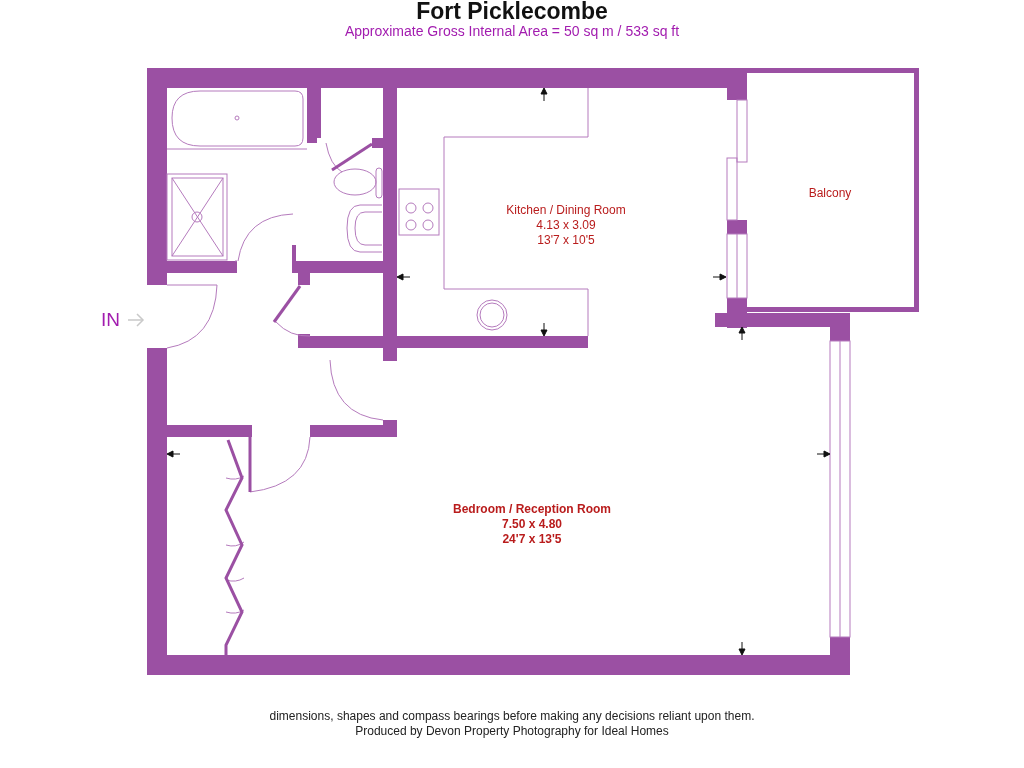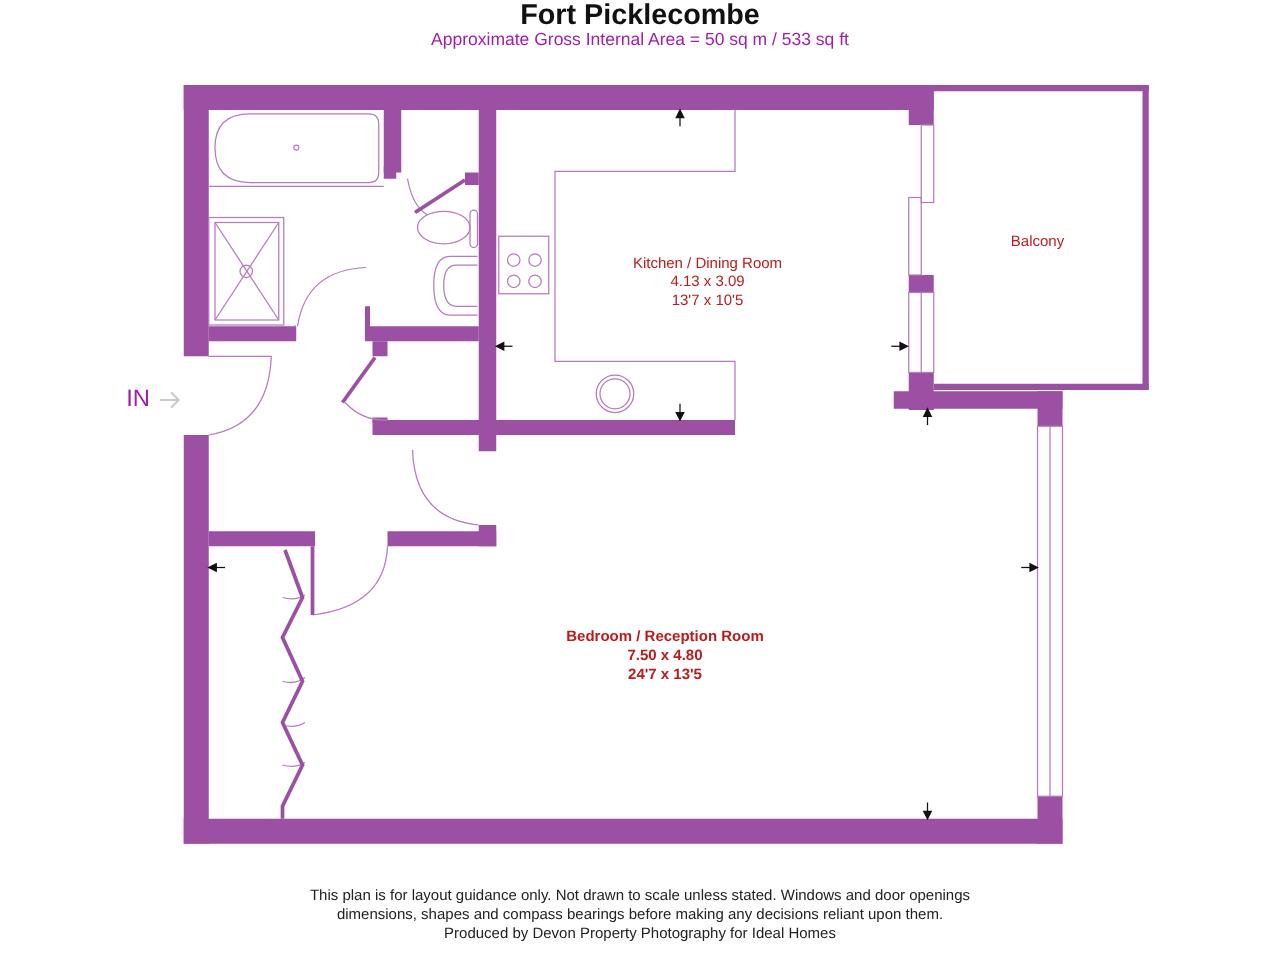--- a/index.html
+++ b/index.html
@@ -161,16 +161,15 @@
   <div>Balcony</div>
 </div>
 
 <div class="room-label" style="left:532px; top:484px;font-weight:bold;">
   <div>Bedroom / Reception Room</div>
   <div>7.50 x 4.80</div>
   <div>24'7 x 13'5</div>
 </div>
 
 <div class="footer">
-  <div>This plan is for layout guidance only. Not drawn to scale unless stated. Windows and door openings</div>
   <div>dimensions, shapes and compass bearings before making any decisions reliant upon them.</div>
   <div>Produced by Devon Property Photography for Ideal Homes</div>
 </div>
 
 </body></html>

